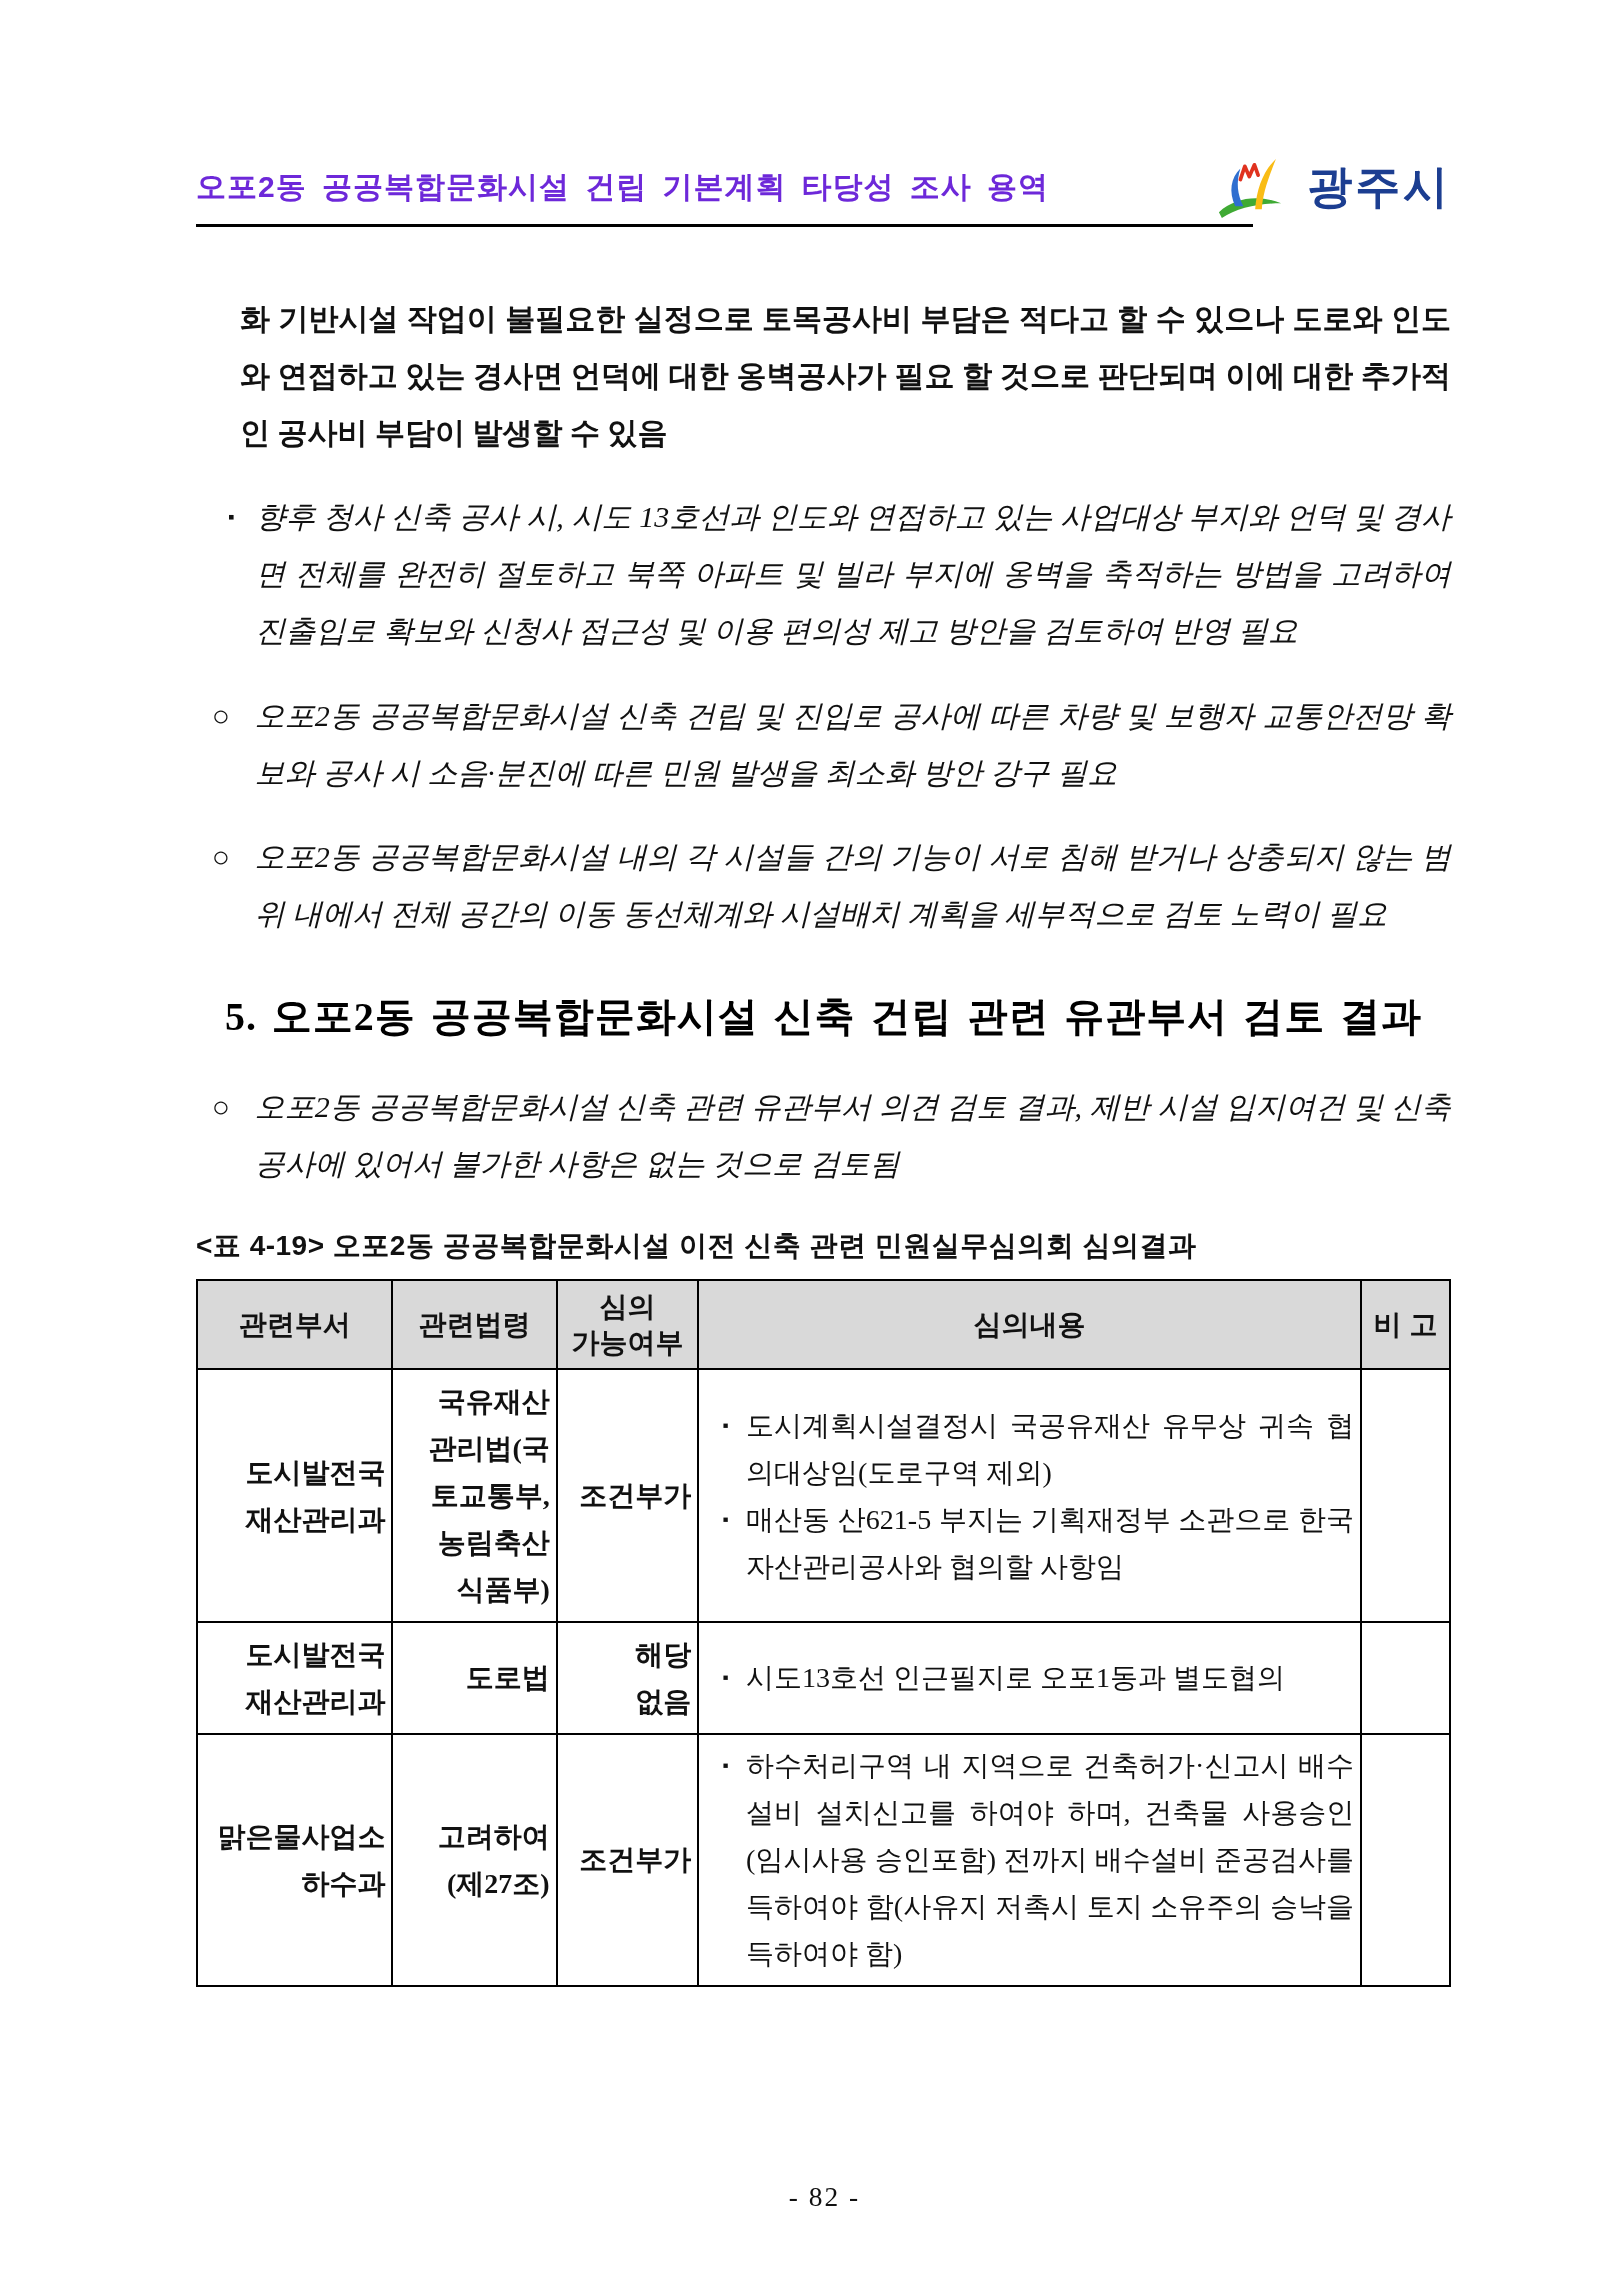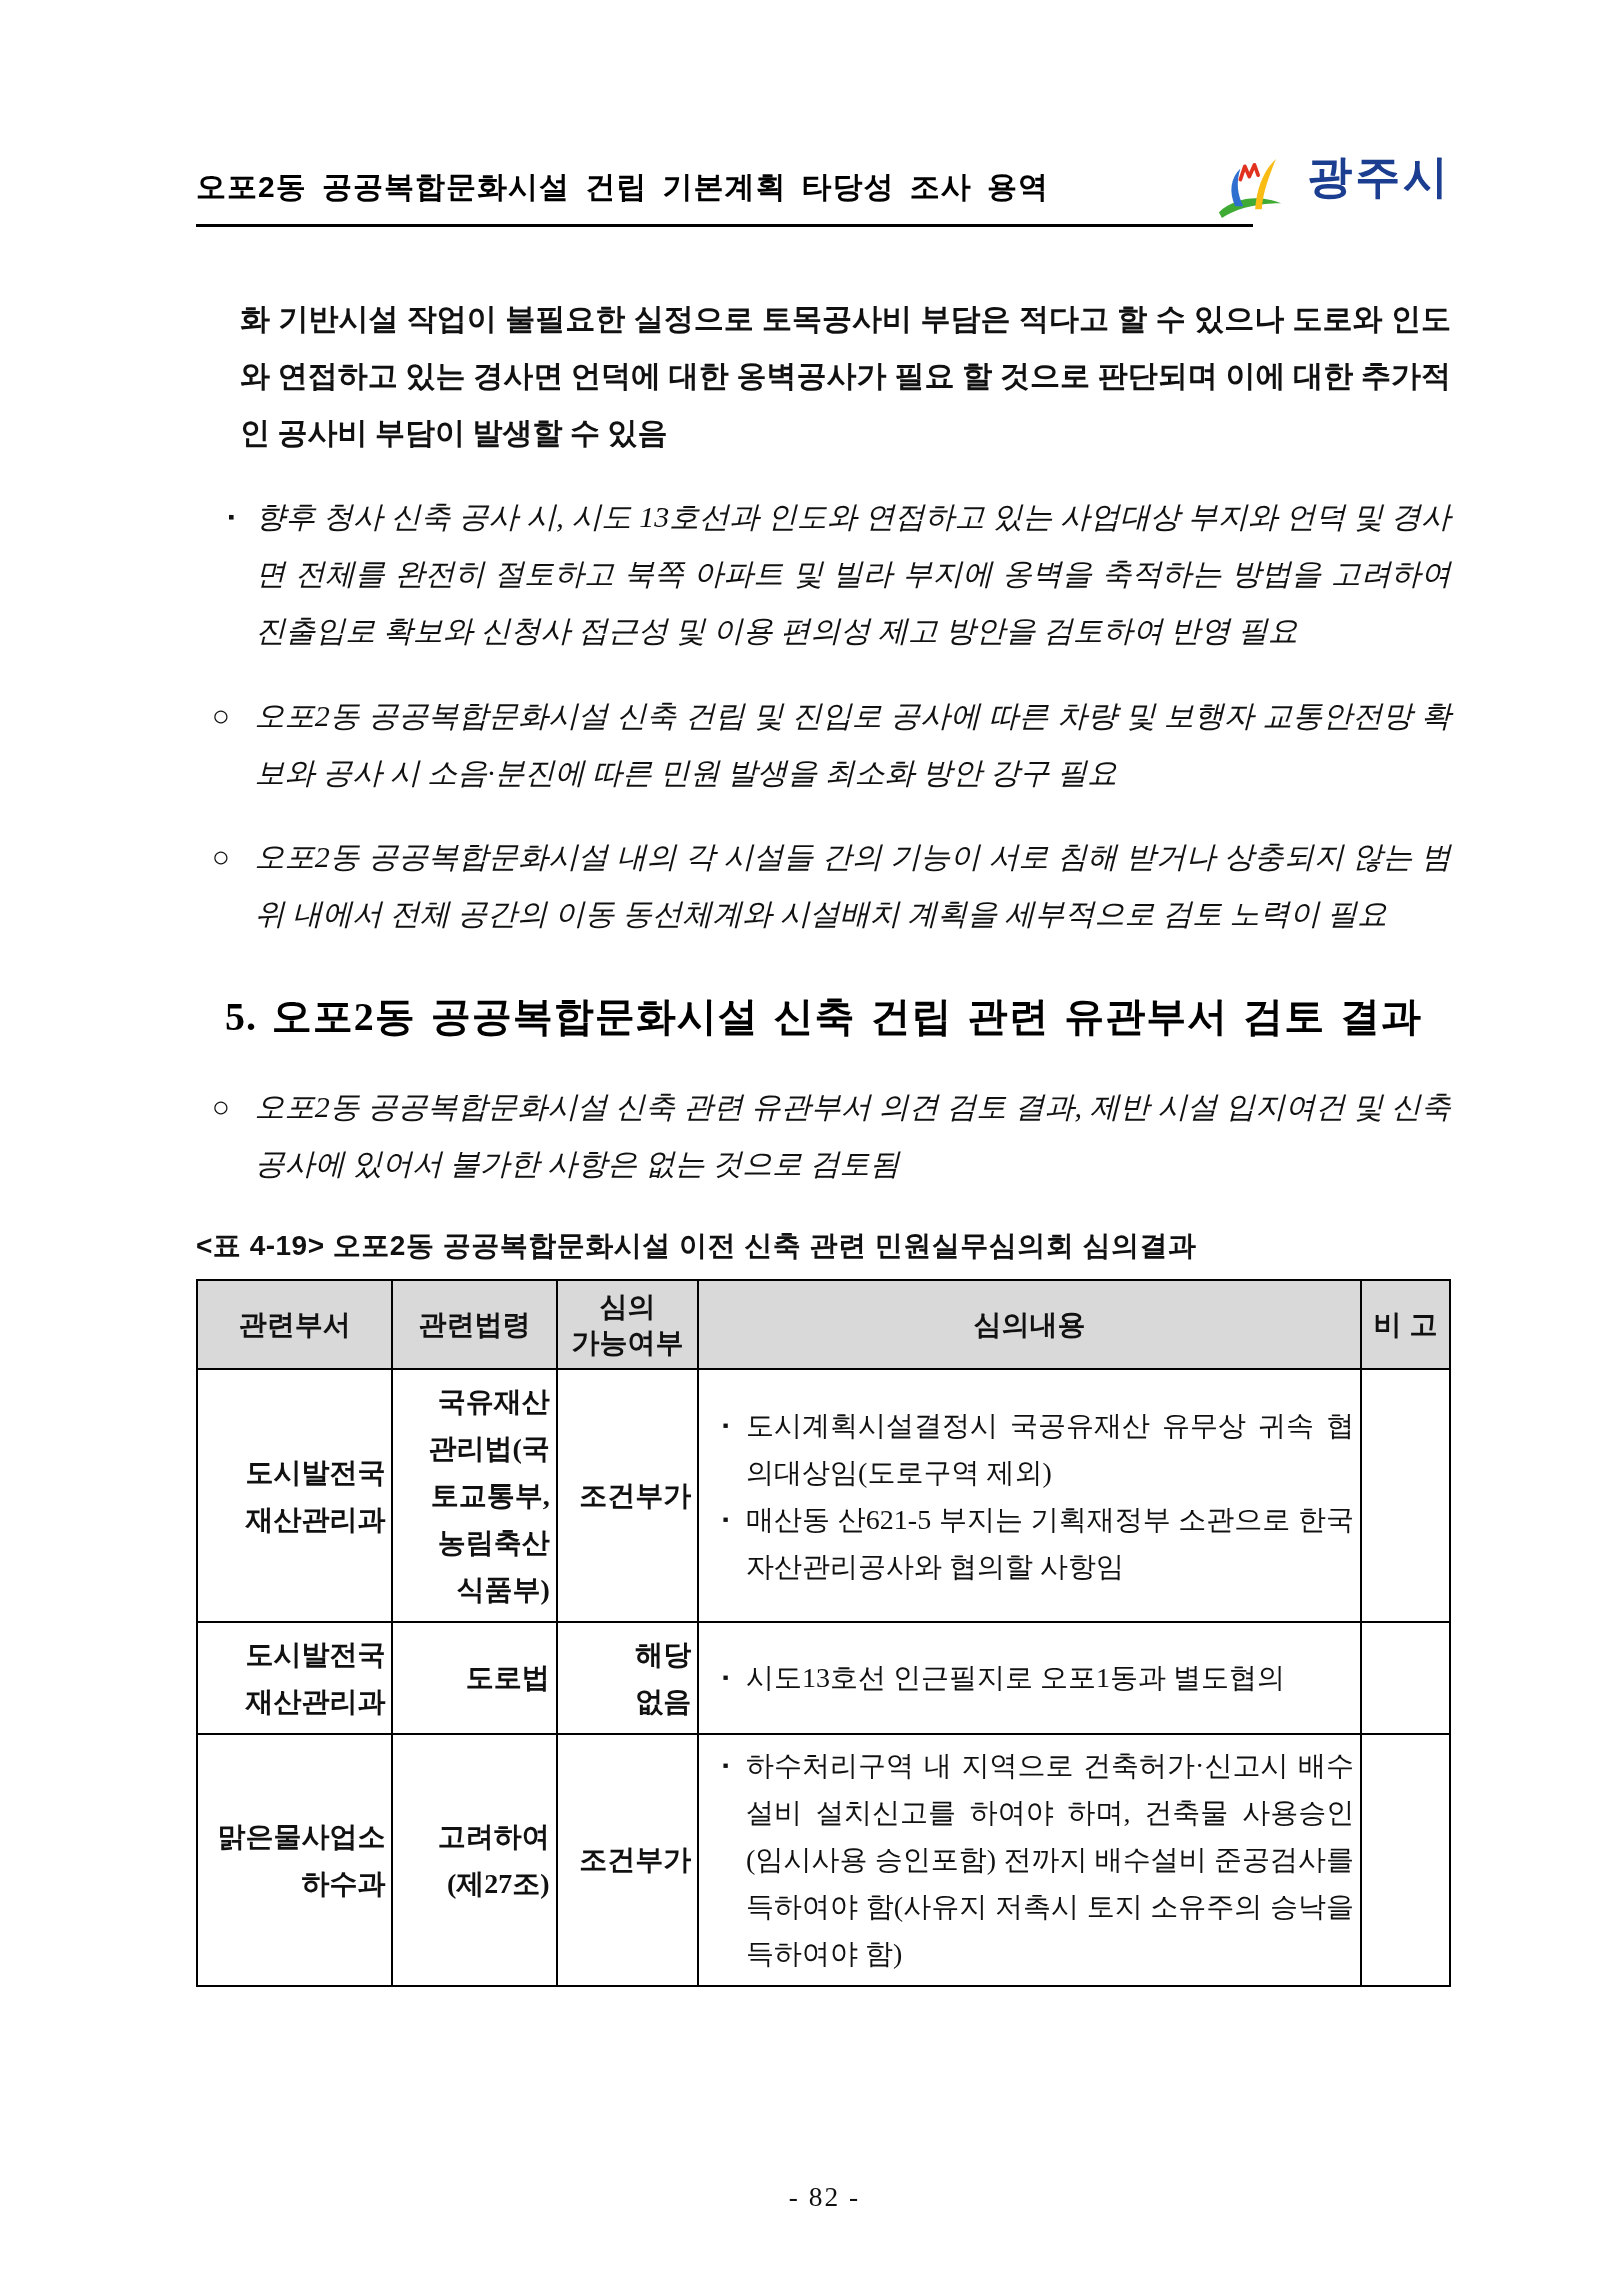--- a/index.html
+++ b/index.html
@@ -13,24 +13,24 @@
     overflow:hidden;
   }
 
   
   .doc-header {
     position:absolute; left:196px; top:145px; width:1255px; height:84px;
     display:flex; align-items:center; justify-content:space-between;
   }
   .doc-title {
     font-family:"Liberation Sans", sans-serif;
-    font-weight:bold; font-size:30px; letter-spacing:1px; color:#000000;
+    font-weight:bold; font-size:30px; letter-spacing:1px; color:#6d28d9;
     word-spacing:5.9px;
   }
-  .logo { display:flex; gap:20px; }
+  .logo { display:flex; align-items:center; gap:20px; }
   .logo-text {
     font-family:"Liberation Sans", sans-serif;
     font-weight:800; font-size:45px; color:#1c3e91; letter-spacing:2.9px;
   }
   .header-rule {
     position:absolute; left:196px; top:224px; width:1057px; height:2.9px;
     background:#000;
   }
 
   

